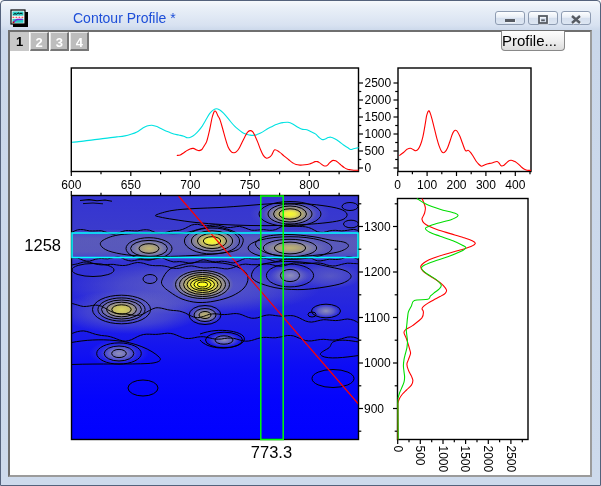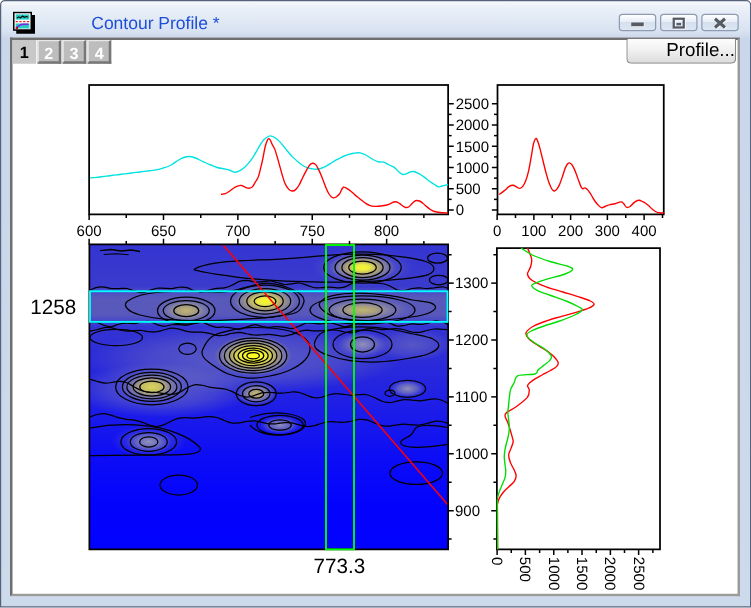--- a/index.html
+++ b/index.html
@@ -11,24 +11,24 @@
 .icon { position:absolute; left:10px; top:9px; width:18px; height:18px; }
 .capbtn { position:absolute; top:11px; height:14px; width:30px; border:1px solid #8e9cb2; border-radius:3px;
   background:linear-gradient(180deg,#fdfeff 0%,#e8eef6 45%,#d5dfee 50%,#dde6f2 100%); }
 .client { position:absolute; left:8px; top:30px; width:584px; height:447px; background:#fff;
   border:2px solid; border-color:#6f6f6f #9b9b9b #9b9b9b #6f6f6f; }
 .lbtn { position:absolute; top:32px; width:19px; height:19px; font-size:13px; font-weight:bold;
   text-align:center; line-height:19px; }
 .lbtn1 { left:10px; background:#c8c8c8; color:#000; }
 .lbtnr { background:#bdbdbd; color:#fff; border-top:1px solid #e8e8e8; border-left:1px solid #e8e8e8;
   border-right:2px solid #777; border-bottom:2px solid #777; }
-.profile { position:absolute; left:501px; top:31px; width:88px; height:20px;
+.profile { position:absolute; left:501px; top:31px; width:64px; height:20px;
   border:1px solid #898989; border-top:none; border-radius:0 0 4px 4px;
   background:linear-gradient(180deg,#fdfdfd 0%,#f0f0f0 50%,#dcdcdc 100%);
-  font-size:15px; color:#000; text-align:right; line-height:19px; }
+  font-size:15px; color:#000; text-align:left; line-height:19px; }
 svg.ov { position:absolute; left:0; top:0; }
 text.ax { font-family:"Liberation Sans",sans-serif; font-size:12px; fill:#000; }
 text.mk { font-family:"Liberation Sans",sans-serif; font-size:16.5px; fill:#000; }
 </style>
 </head>
 <body>
 <div class="win"></div>
 <div class="client"></div>
 <div class="icon">
   <svg width="19" height="19" viewBox="0 0 19 19">

